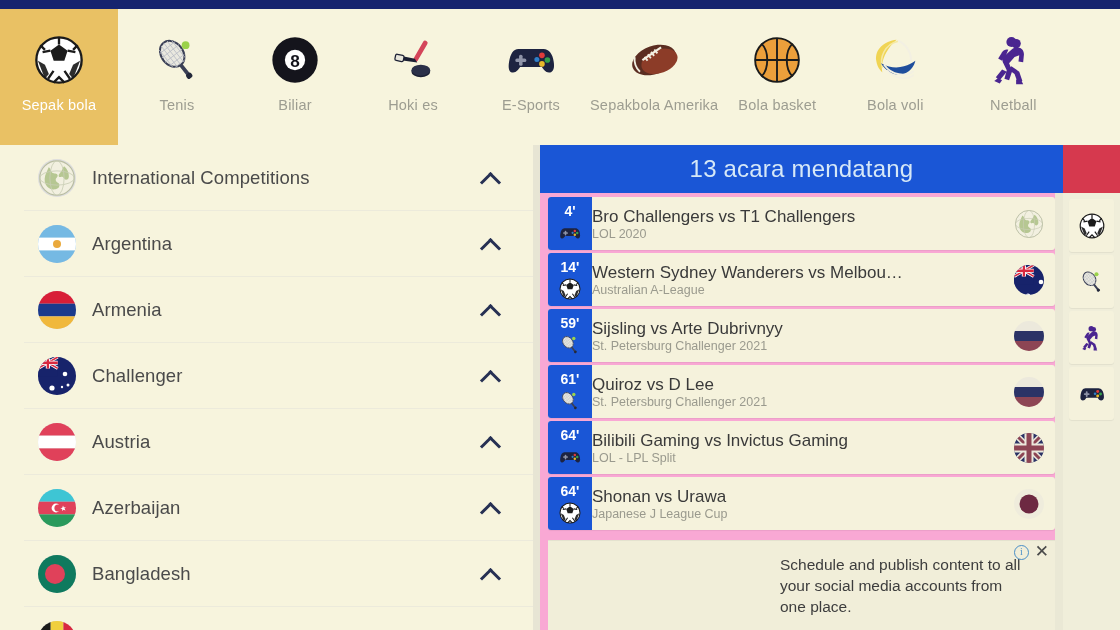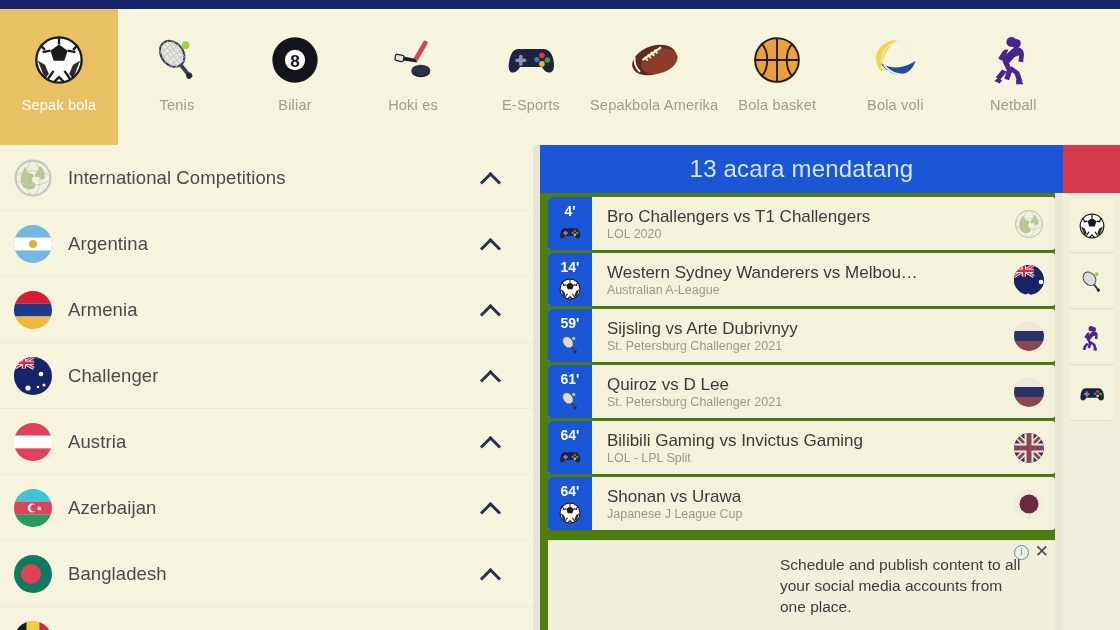--- a/index.html
+++ b/index.html
@@ -55,20 +55,21 @@
     position: absolute; top: 145px; left: 0; width: 533px; height: 485px;
     background: #f7f4dd;
     overflow: hidden;
   }
   .country-row {
     height: 66px;
     display: flex; align-items: center;
     padding: 0 32px 0 14px;
     border-bottom: 1px solid #eceadb;
     cursor: pointer;
+    margin-left: 24px;
   }
   .country-flag {
     width: 38px; height: 38px; border-radius: 50%;
     overflow: hidden; flex: 0 0 38px;
     margin-right: 16px;
     position: relative;
     background: #ddd;
   }
   .country-name {
     flex: 1 1 auto;
@@ -89,21 +90,21 @@
     transform: rotate(45deg);
   }
   .sidebar-scroll-track {
     position: absolute; top: 145px; left: 533px; width: 7px; height: 485px;
     background: #e7e5d4;
   }
 
   
   .main-panel {
     position: absolute; top: 145px; left: 540px; width: 523px; height: 485px;
-    background: #4d7c0f;
+    background: #f9a8d4;
     overflow: hidden;
   }
   .panel-header {
     height: 48px; width: 100%;
     background: #1a56d6;
     display: flex; align-items: center; justify-content: center;
     color: #d6e8f7;
     font-size: 24px;
     letter-spacing: .2px;
   }
@@ -130,21 +131,21 @@
     font-size: 14px; font-weight: bold; line-height: 1.1;
   }
   .event-sport-icon {
     width: 24px; height: 24px;
     display: flex; align-items: center; justify-content: center;
     margin-top: 2px;
   }
   .event-body {
     flex: 1 1 auto;
     display: flex; flex-direction: column; justify-content: center;
-    padding-left: 15px; min-width: 0;
+    min-width: 0;
   }
   .event-title {
     font-size: 17px; color: #3a3a3a;
     white-space: nowrap; overflow: hidden; text-overflow: ellipsis;
     line-height: 1.25;
   }
   .event-league {
     font-size: 12.5px; color: #9a9a8e; margin-top: 0;
     white-space: nowrap; overflow: hidden; text-overflow: ellipsis;
   }

